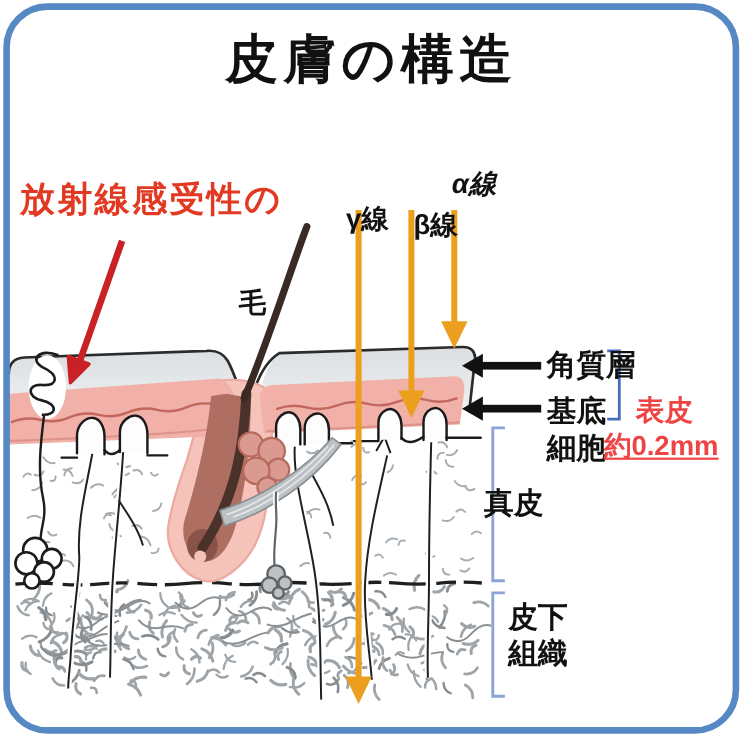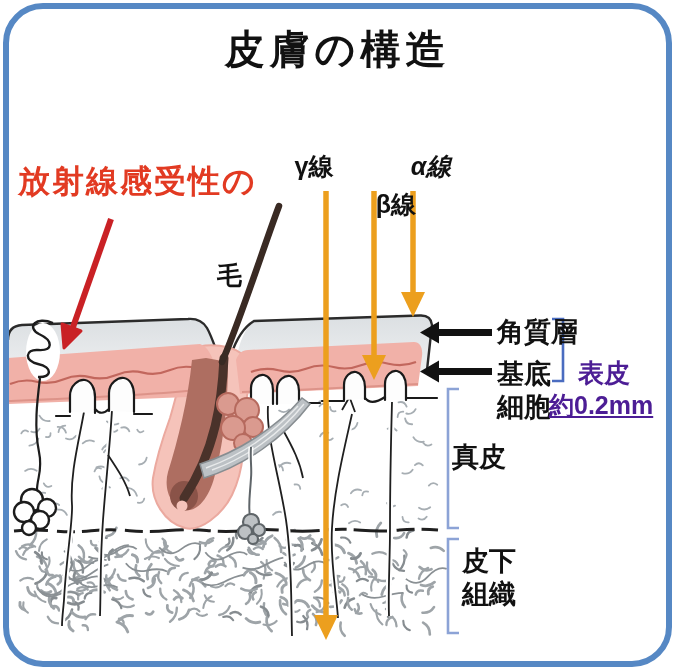--- a/index.html
+++ b/index.html
@@ -1,26 +1,26 @@
 <!DOCTYPE html>
 <html><head>
 <meta charset="utf-8">
 <style>
   html,body{margin:0;padding:0;background:#fff;}
   .frame{position:relative;width:675px;height:670px;background:#fff;overflow:hidden;
          font-family:"Liberation Sans","DejaVu Sans",sans-serif;}
   .border-rect{position:absolute;left:3px;top:3px;right:3px;bottom:3px;
                border:6px solid #5688C4;border-radius:40px;pointer-events:none;}
   .txt{position:absolute;white-space:nowrap;color:#111;}
-  .title{left:0;top:22px;width:675px;text-align:center;font-size:40px;font-weight:700;letter-spacing:5px;}
+  .title{left:0;top:22px;width:675px;text-align:center;font-size:48px;font-weight:700;letter-spacing:5px;}
   .callout{left:18px;top:118px;font-size:32px;font-weight:700;line-height:39px;letter-spacing:2px;color:#E23A22;margin-top:44px;}
   .raylab{top:150px;font-size:25px;font-weight:700;width:60px;text-align:center;}
   .hairlab{left:217px;top:259px;font-size:25px;font-weight:600;}
   .laylab{font-size:27px;font-weight:700;line-height:33px;}
-  .blue{color:#4c1d95;}
+  .blue{color:#ef4444;}
   svg{position:absolute;left:0;top:0;}
 </style>
 </head>
 <body>
 
 <div class="frame">
 
   <svg width="675" height="670" viewBox="0 0 675 670">
     <defs>
       <linearGradient id="gg" x1="0" y1="0" x2="0" y2="1">
@@ -488,34 +488,34 @@
     <path d="M459,389 H448 V528 H459" fill="none" stroke="#8CA3D6" stroke-width="2.6"></path>
     <path d="M459,539 H448 V633 H459" fill="none" stroke="#8CA3D6" stroke-width="2.6"></path>
   </svg>
 
   <div class="txt title">皮膚の構造</div>
 
   <div class="txt callout">
     <div>放射線感受性の</div>
   </div>
 
-  <div class="txt raylab" style="left:284px;">γ線</div>
+  <div class="txt raylab" style="left:304px;margin-top:32px;">γ線</div>
   <div class="txt raylab" style="left:366px;margin-top:38px;">β線</div>
   <div class="txt raylab" style="left:401px;font-style:italic;">α線</div>
 
   <div class="txt hairlab">毛</div>
 
   <div class="txt laylab" style="left:497px;top:316px;font-family:Liberation Serif, serif;">角質層</div>
 
   <div class="txt laylab" style="left:497px;top:358px;">
     <div>基底</div>
     <div>細胞</div>
   </div>
 
-  <div class="txt laylab" style="left:452px;top:441px;">真皮</div>
+  <div class="txt laylab" style="left:440px;top:441px;">真皮</div>
 
   <div class="txt laylab" style="left:462px;top:545px;">
     <div>皮下</div>
     <div>組織</div>
   </div>
 
   <div class="txt blue" style="left:578px;top:356px;font-size:26px;font-weight:700;">表皮</div>
   <div class="txt blue" style="left:549px;top:389px;font-size:25px;font-weight:700;text-decoration:underline;">約0.2mm</div>
 
   <div class="border-rect"></div>

